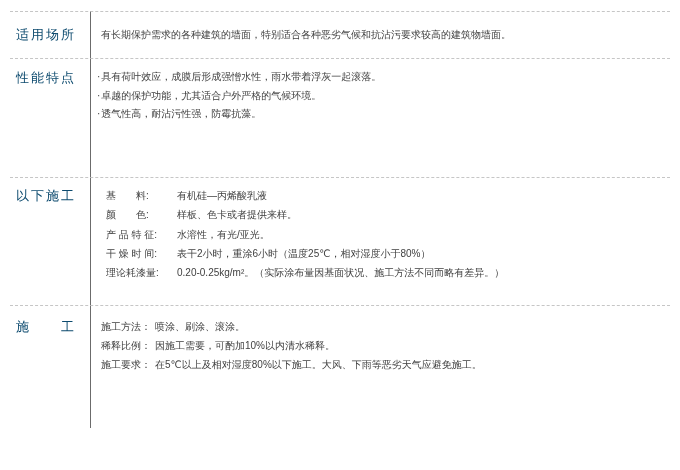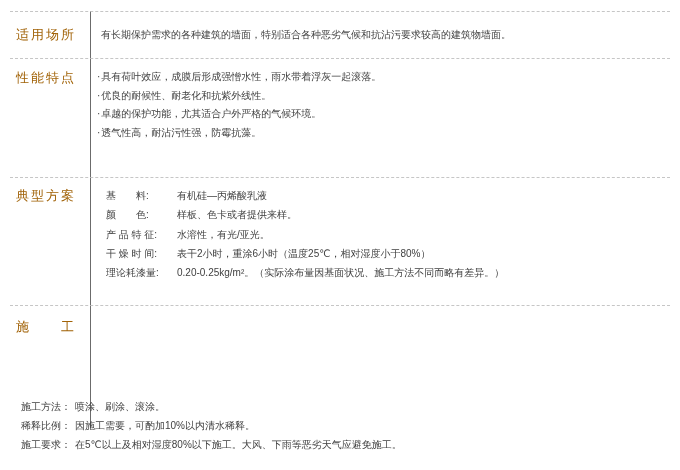--- a/index.html
+++ b/index.html
@@ -38,21 +38,21 @@
   }
   .cell-label {
     flex: 0 0 80px;
     width: 80px;
     padding-left: 6px;
     box-sizing: border-box;
   }
   .label-text {
     font-size: 13px;
     letter-spacing: 2px;
-    color: #a16207;
+    color: #0c4a6e;
     white-space: nowrap;
   }
   .cell-content {
     flex: 1;
     box-sizing: border-box;
     font-size: 10px;
   }
   .cell-content p { margin: 0; }
 
   
@@ -67,21 +67,21 @@
   .feature-list li::before { content: "\00B7"; margin-right: 1px; }
 
   
   .row-3 { height: 128px; padding-top: 8px; }
   .row-3 .cell-content { padding-left: 16px; }
   .param-line { line-height: 19.3px; white-space: nowrap; }
   .param-label { display: inline-block; min-width: 64px; }
   .param-value { margin-left: 7px; }
 
   
-  .row-4 { height: 91px; padding-top: 11px; flex-direction: column; }
+  .row-4 { height: 91px; padding-top: 11px; }
   .row-4 .cell-content { padding-left: 11px; }
   .work-line { line-height: 19px; white-space: nowrap; }
   .work-value { margin-left: 4px; }
 
   
   .row-5 { height: 34px; padding-top: 6px; }
   .row-5 .cell-content { padding-left: 22px; line-height: 16px; }
 </style>
 </head>
 <body>
@@ -100,30 +100,29 @@
       </div>
     </section>
 
     <section class="row row-2">
       <div class="cell-label">
         <span class="label-text">性能特点</span>
       </div>
       <div class="cell-content">
         <ul class="feature-list">
           <li>具有荷叶效应，成膜后形成强憎水性，雨水带着浮灰一起滚落。</li>
-          <li>优良的耐候性、耐老化和抗紫外线性。</li>
           <li>卓越的保护功能，尤其适合户外严格的气候环境。</li>
           <li>透气性高，耐沾污性强，防霉抗藻。</li>
         </ul>
       </div>
     </section>
 
     <section class="row row-3">
       <div class="cell-label">
-        <span class="label-text">典型方案</span>
+        <span class="label-text">以下施工</span>
       </div>
       <div class="cell-content">
         <div class="param-line">
           <span class="param-label">基　　料:</span><span class="param-value">有机硅—丙烯酸乳液</span>
         </div>
         <div class="param-line">
           <span class="param-label">颜　　色:</span><span class="param-value">样板、色卡或者提供来样。</span>
         </div>
         <div class="param-line">
           <span class="param-label">产 品 特 征:</span><span class="param-value">水溶性，有光/亚光。</span>

